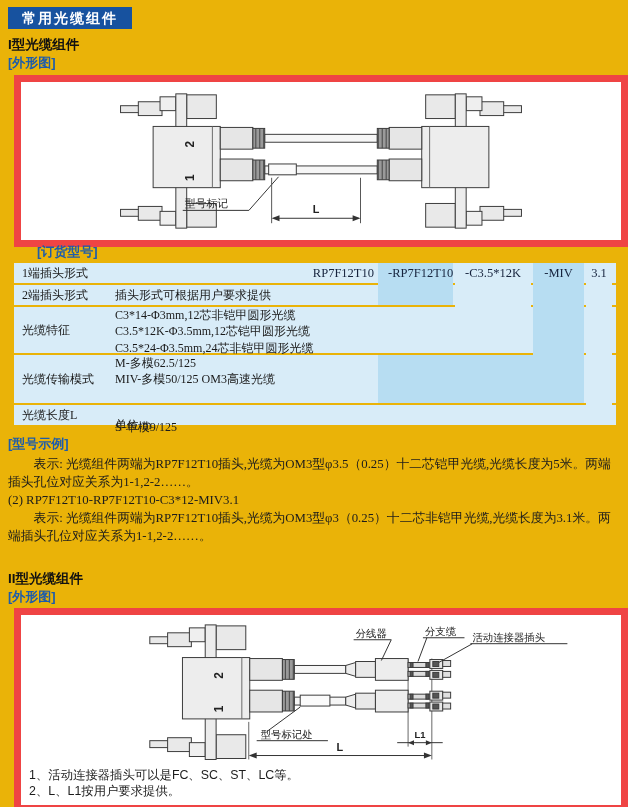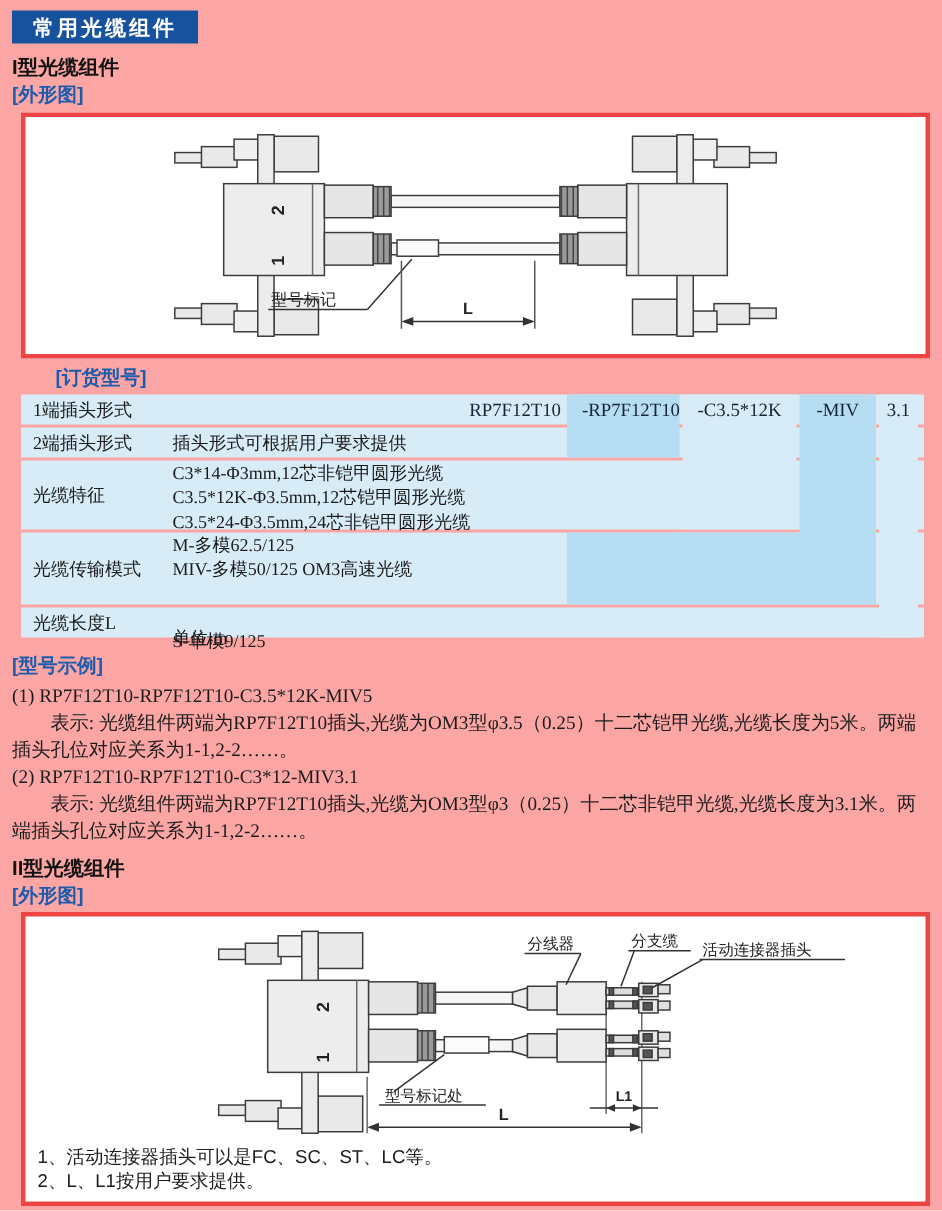--- a/index.html
+++ b/index.html
@@ -1,23 +1,23 @@
 <!DOCTYPE html>
 <html><head>
 <meta charset="utf-8">
 <style>
   html,body{margin:0;padding:0;background:#fff;}
-  #page{position:relative;width:628px;height:807px;background:#fca5a5;overflow:hidden;
+  #page{position:relative;width:628px;height:807px;background:#eab308;overflow:hidden;
         font-family:"Liberation Sans","DejaVu Sans",sans-serif;}
   .serif{font-family:"Liberation Serif","DejaVu Serif",serif;}
   .badge{position:absolute;left:8px;top:7px;height:22px;line-height:22px;padding:0 14px;
          background:#17529f;color:#fff;font-size:14px;font-weight:bold;letter-spacing:2px;}
   .sec-title{position:absolute;left:8px;font-size:13.5px;font-weight:bold;color:#111;}
   .blue-head{position:absolute;left:8px;font-size:13px;font-weight:bold;color:#1d5cab;}
-  .diagram-box{position:absolute;left:14px;width:600px;border:3px solid #ef4444;background:#fff;}
+  .diagram-box{position:absolute;left:14px;width:600px;border:7px solid #ef4444;background:#fff;}
   
   #otable{position:absolute;left:14px;top:263px;width:602px;height:162px;}
   .band,.stripe,.tcell{position:absolute;}
   .band{left:0;width:602px;background:#d8ecf8;}
   .stripe-med{background:#b7ddf2;}
   .stripe-light{background:#d8ecf8;}
   .tcell{font-size:12px;color:#1a1a1a;line-height:20px;white-space:nowrap;
          font-family:"Liberation Serif","DejaVu Serif",serif;}
   .code{font-size:12.5px;color:#16233d;}
   .mline{line-height:15.3px;padding-top:1px;}
@@ -137,21 +137,20 @@
       <div class="tcell mline4" style="position:static;">M-多模62.5/125</div>
       <div class="tcell mline4" style="position:static;">MIV-多模50/125 OM3高速光缆</div>
       <div class="tcell mline4" style="position:static;margin-top:32px;">S-单模9/125</div>
     </div>
     <div class="tcell" style="left:101px;top:152px;">单位:m</div>
   </div>
 
   <div class="blue-head" style="top:435px;">[型号示例]</div>
 
   <div id="examples" class="serif">
-    <div>(1) RP7F12T10-RP7F12T10-C3.5*12K-MIV5</div>
     <div class="ex-desc">表示: 光缆组件两端为RP7F12T10插头,光缆为OM3型φ3.5（0.25）十二芯铠甲光缆,光缆长度为5米。两端插头孔位对应关系为1-1,2-2……。</div>
     <div>(2) RP7F12T10-RP7F12T10-C3*12-MIV3.1</div>
     <div class="ex-desc">表示: 光缆组件两端为RP7F12T10插头,光缆为OM3型φ3（0.25）十二芯非铠甲光缆,光缆长度为3.1米。两端插头孔位对应关系为1-1,2-2……。</div>
   </div>
 
   <div class="sec-title" style="top:570px;">II型光缆组件</div>
   <div class="blue-head" style="top:588px;">[外形图]</div>
 
   <div class="diagram-box" style="top:608px;height:190px;">
     <svg width="600" height="190" viewBox="0 0 602 192">

